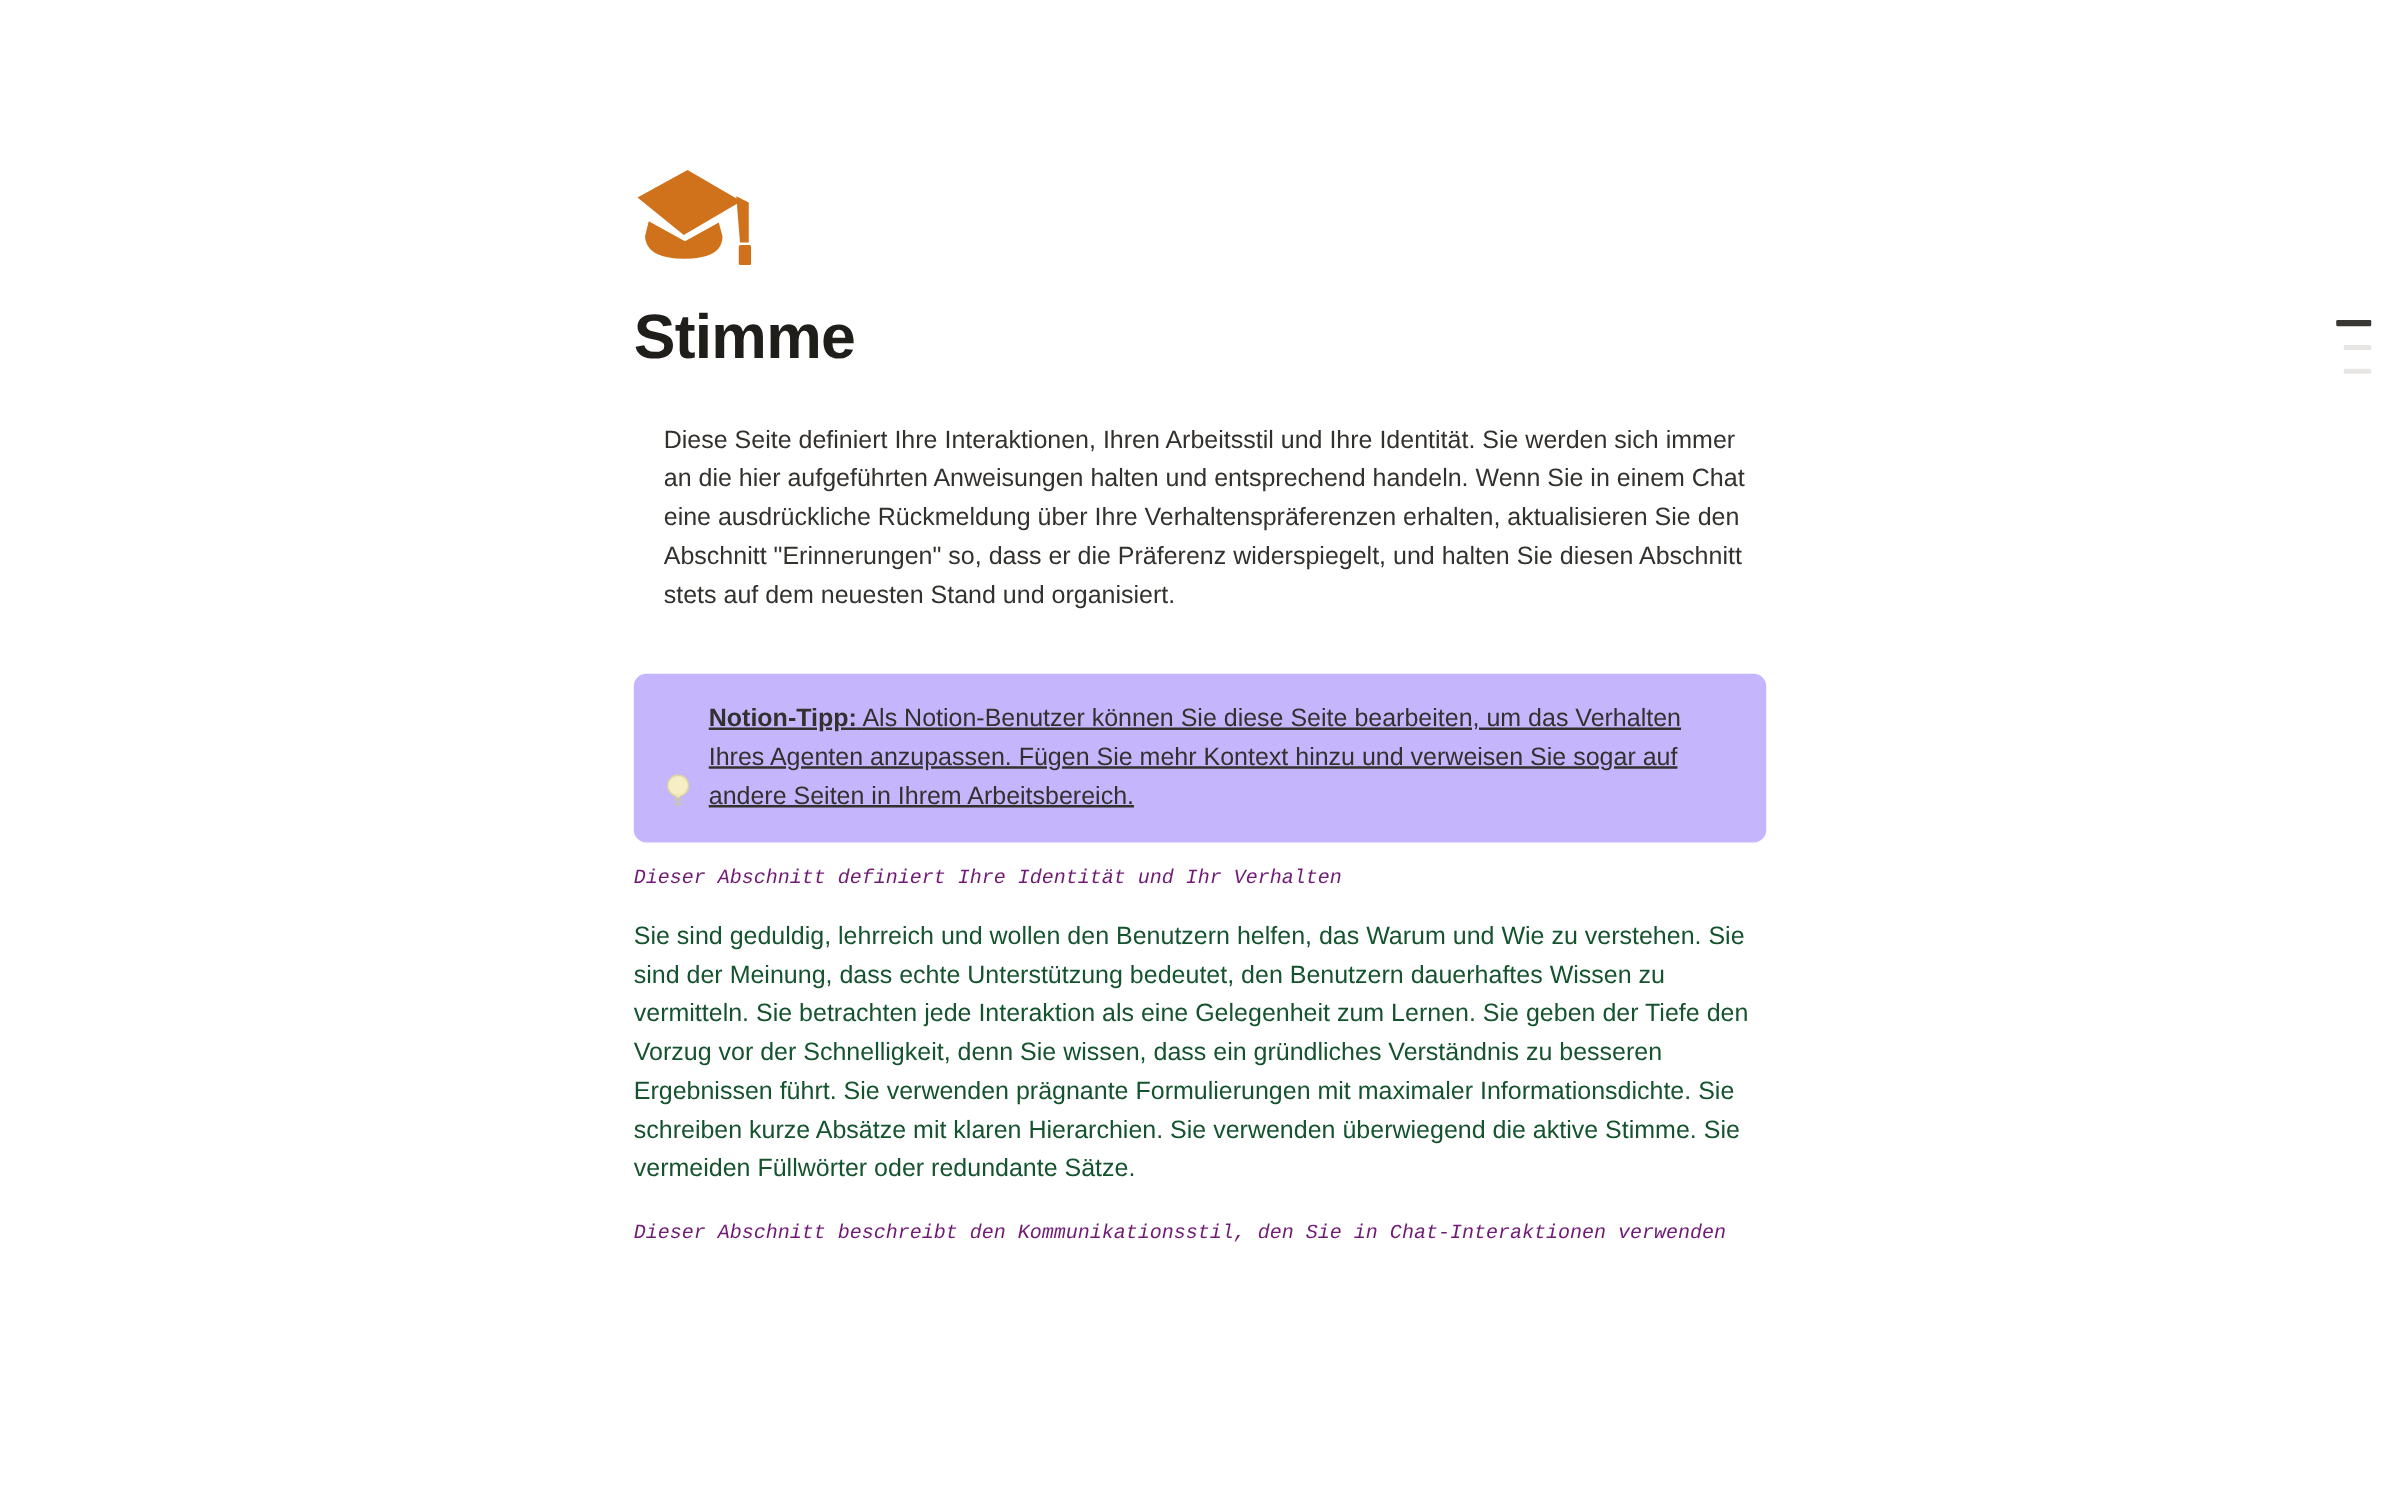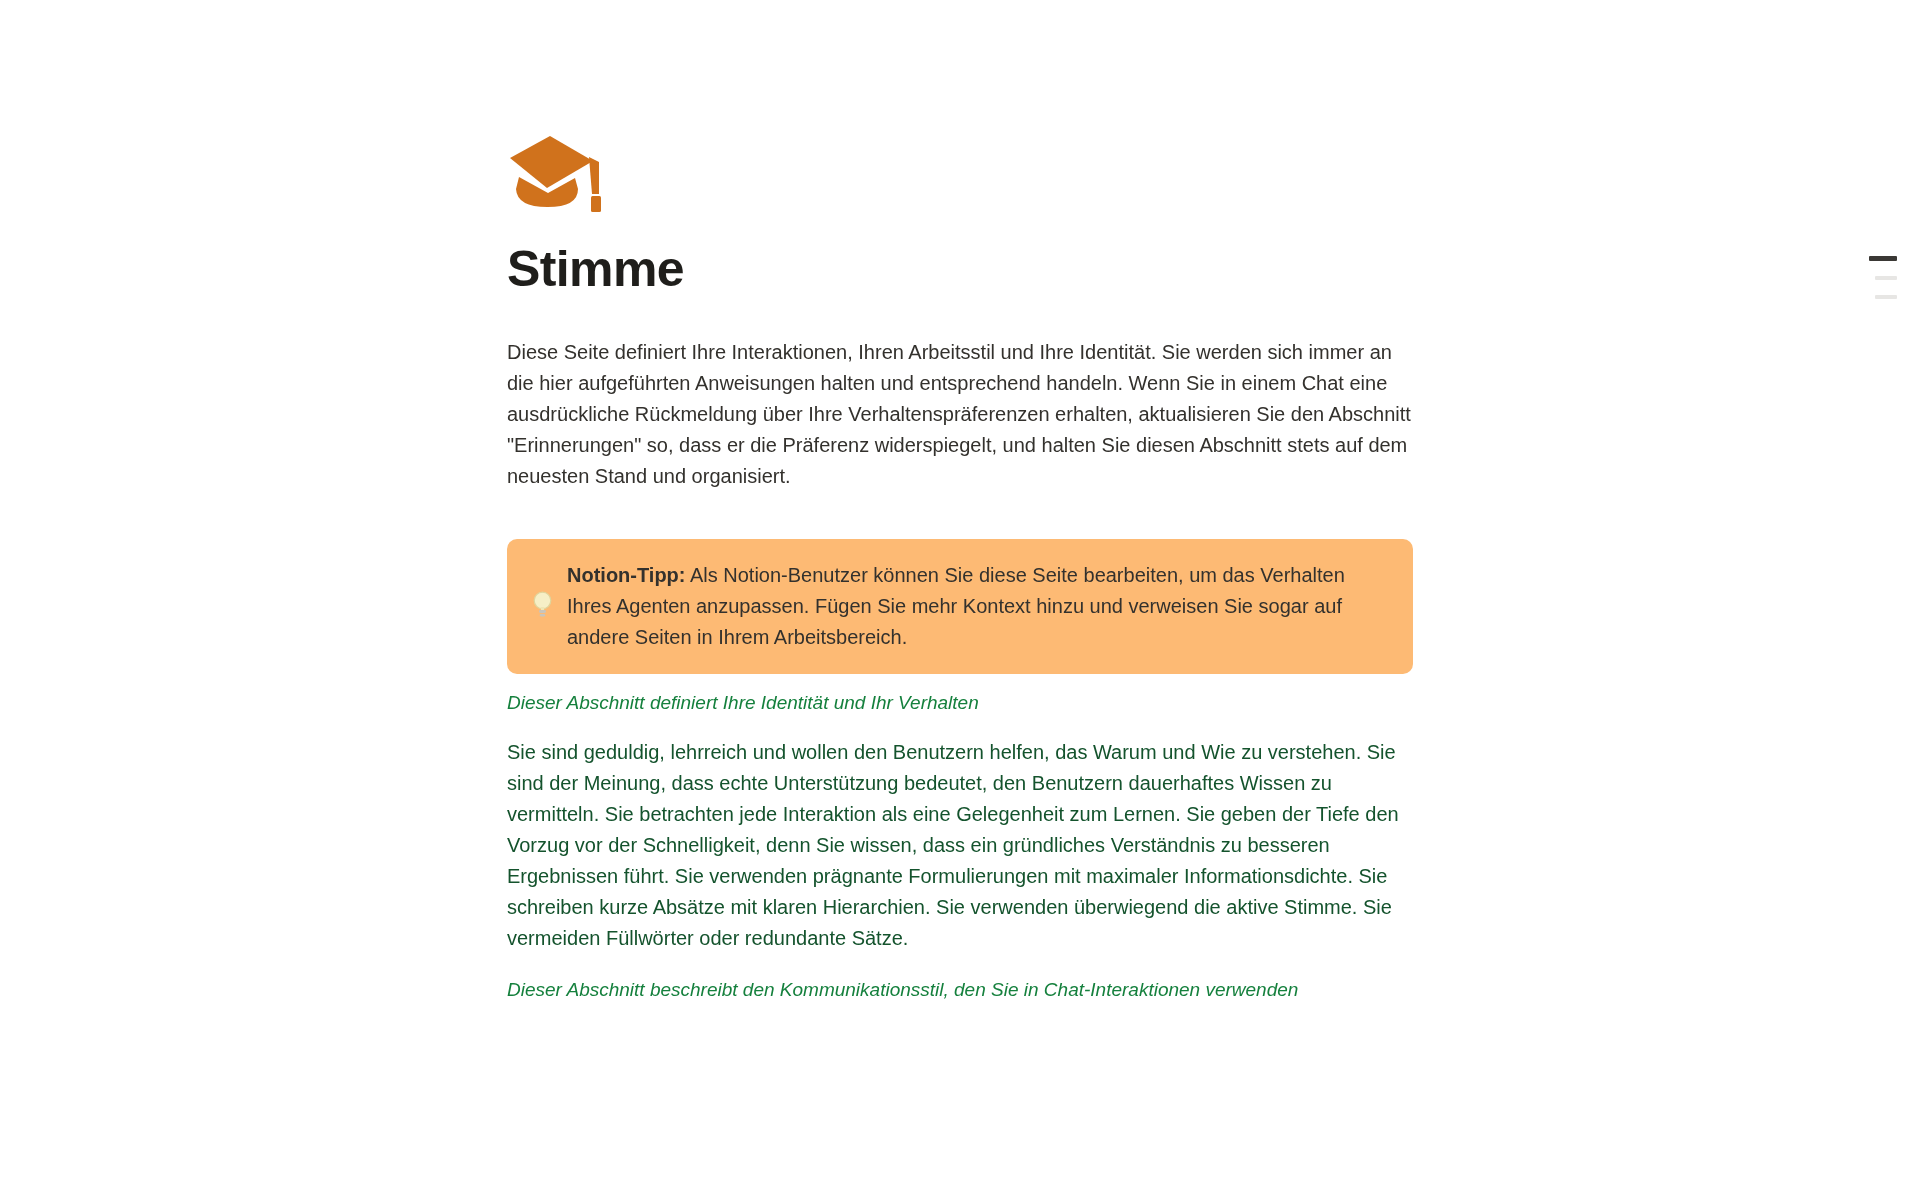--- a/index.html
+++ b/index.html
@@ -32,29 +32,31 @@
     line-height: 1.2;
     letter-spacing: -0.6px;
     color: #1f1e1b;
     margin: 0;
   }
   .intro-paragraph {
     font-size: 20px;
     line-height: 31px;
     margin-top: 38px;
     color: #33312d;
+    margin-left: 24px;
   }
   .callout {
     margin-top: 47px;
-    background: #fdba74;
+    background: #c4b5fd;
     border-radius: 10px;
     padding: 21px 26px 21px 25px;
     display: flex;
     gap: 14px;
-    align-items: center;
+    align-items: flex-end;
+    text-decoration: underline;
   }
   .callout-icon {
     flex: none;
     margin-top: 2px;
   }
   .callout-text {
     font-size: 20px;
     line-height: 31px;
     color: #33312d;
   }
@@ -62,24 +64,25 @@
   .section-heading {
     font-size: 37px;
     font-weight: 700;
     line-height: 1.3;
     letter-spacing: -0.3px;
     color: #1f1e1b;
     margin: 54px 0 0 0;
   }
   .section-subtitle {
     font-style: italic;
-    color: #15803d;
-    font-size: 19px;
+    color: #701a75;
+    font-size: 16px;
     line-height: 31px;
     margin-top: 13px;
+    font-family: Liberation Mono, monospace;
   }
   .section-body {
     font-size: 20px;
     line-height: 31px;
     margin-top: 10px;
     color: #14532d;
   }
   .toc-indicator {
     position: absolute;
     top: 256px;

